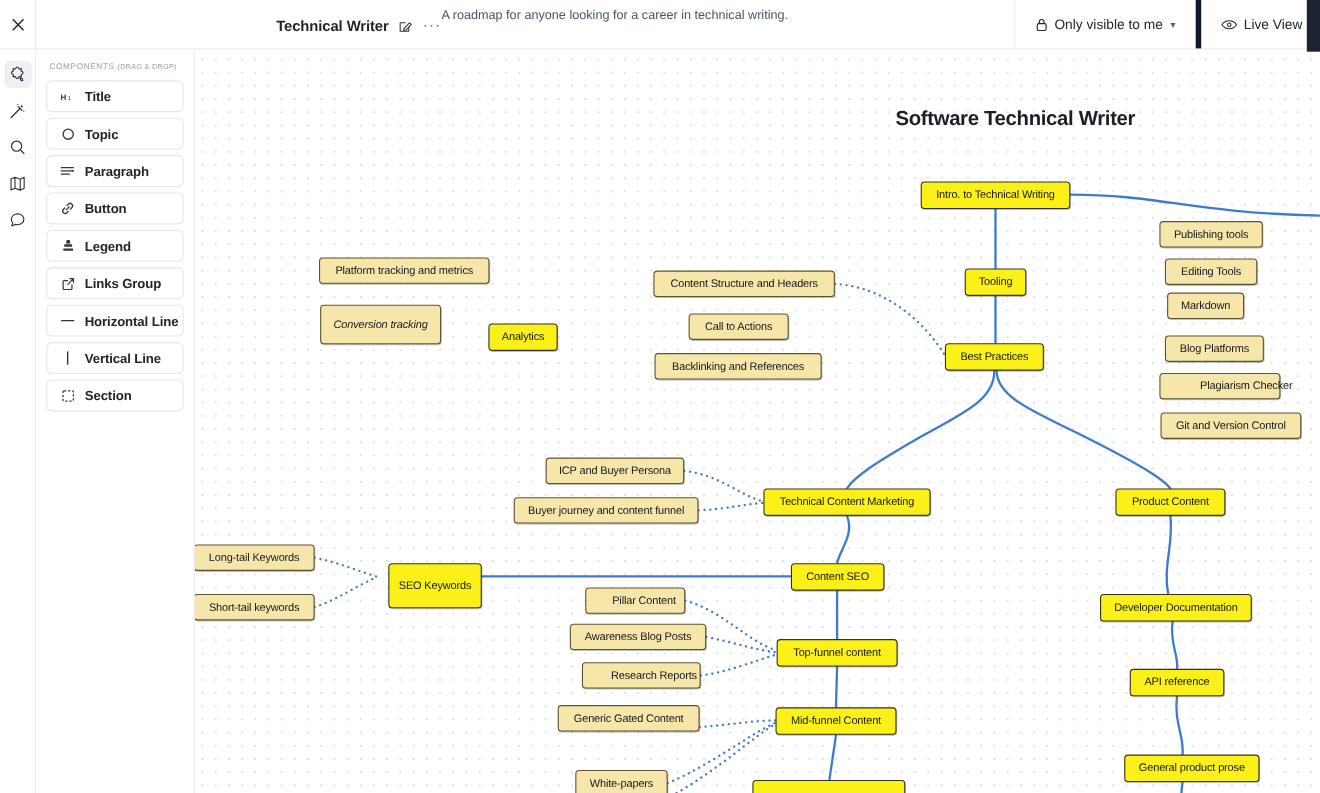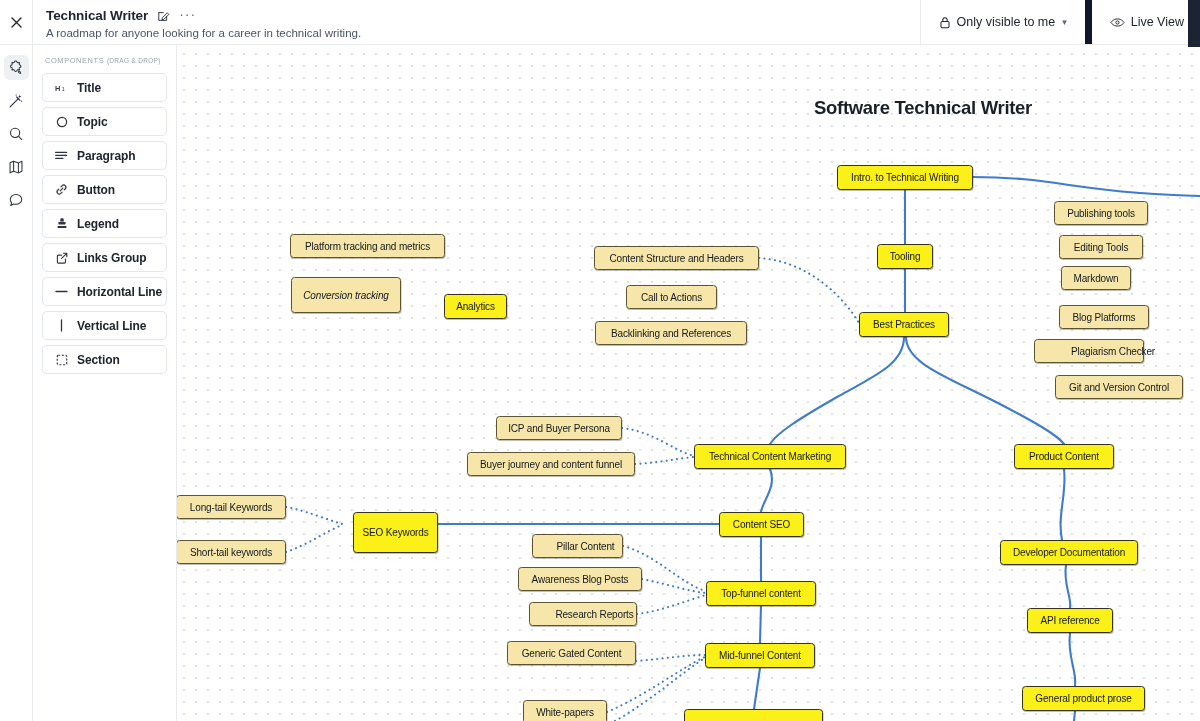--- a/index.html
+++ b/index.html
@@ -24,21 +24,21 @@
     width: 33px; min-width: 33px;
     display: flex; align-items: center; justify-content: center;
     border-right: 1px solid #e8eaed;
     cursor: pointer;
   }
   .close-cell svg { display: block; }
 
   .title-cell {
     flex: 1;
     padding: 5px 0 0 13px;
-    display: flex; flex-direction: column; justify-content: center;
+    display: flex; justify-content: center;
   }
   .title-row { display: flex; align-items: center; gap: 9px; }
   .doc-title {
     font-size: 13.5px; font-weight: bold; letter-spacing: -0.1px;
     color: #21262e; line-height: 1.2;
   }
   .icon-btn { display: flex; align-items: center; cursor: pointer; }
   .dots-btn {
     color: #6b7280; font-size: 14px; letter-spacing: 1px;
     line-height: 8px; cursor: pointer; padding-bottom: 5px;
@@ -50,21 +50,21 @@
   .visibility-cell {
     display: flex; align-items: center; gap: 6px;
     padding: 0 18px;
     border-left: 1px solid #e8eaed;
     font-size: 12.5px; color: #20252e;
     cursor: pointer;
   }
   .liveview-cell {
     display: flex; align-items: center; gap: 6px;
     padding: 0 16px 0 18px;
-    border-left: 7px solid #0f172a;
+    border-left: 5px solid #0f172a;
     font-size: 12.5px; color: #20252e;
     cursor: pointer;
   }
   .chev { font-size: 9px; color: #5b6270; margin-left: 1px; }
 
   
   .right-sliver {
     position: absolute; top: 0; right: 0;
     width: 12px; height: 47px;
     background: #1c2433;
@@ -401,21 +401,21 @@
     </div>
   <div class="node sub" style="left:882px; top:190px; width:84px; height:24px;">
       <span>Editing Tools</span>
     </div>
   <div class="node sub" style="left:884px; top:221px; width:70px; height:24px;">
       <span>Markdown</span>
     </div>
   <div class="node sub" style="left:882px; top:260px; width:90px; height:24px;">
       <span>Blog Platforms</span>
     </div>
-  <div class="node sub" style="left:857px; top:294px; width:110px; height:24px;padding-left:48px;">
+  <div class="node sub" style="left:877px; top:294px; width:110px; height:24px;padding-left:48px;">
       <span>Plagiarism Checker</span>
     </div>
   <div class="node sub" style="left:878px; top:330px; width:128px; height:24px;">
       <span>Git and Version Control</span>
     </div>
 
   <div class="node sub" style="left:417px; top:201px; width:165px; height:24px;">
       <span>Content Structure and Headers</span>
     </div>
   <div class="node sub" style="left:449px; top:240px; width:91px; height:24px;">

